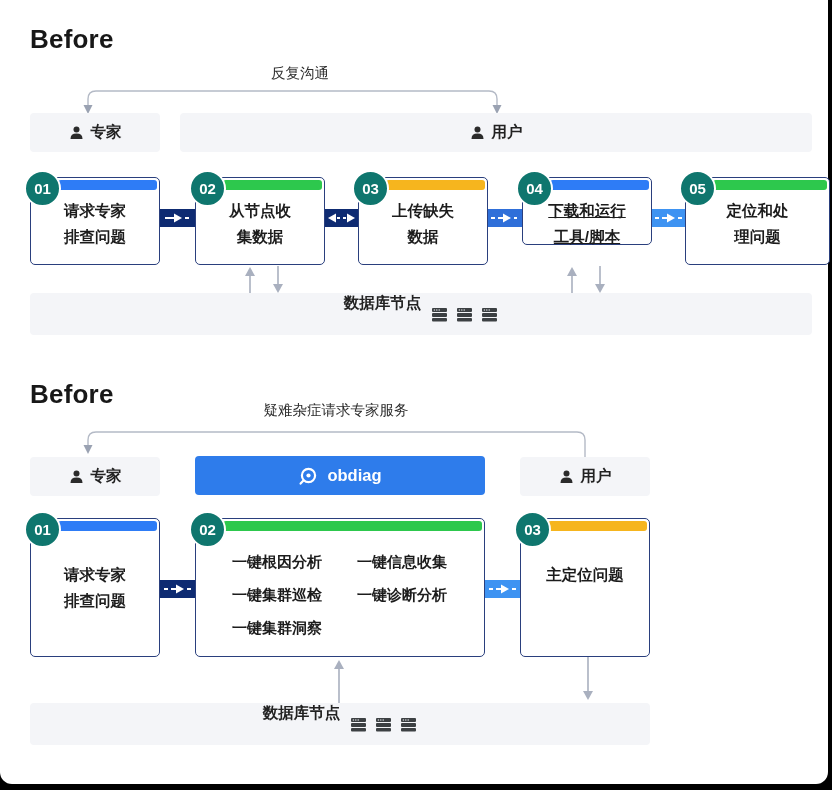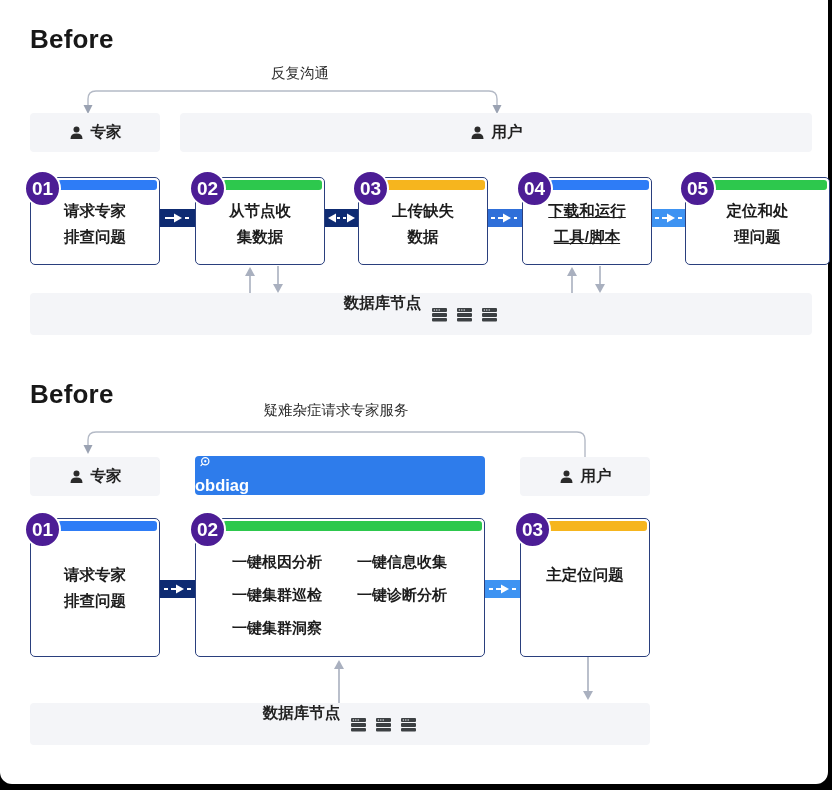--- a/index.html
+++ b/index.html
@@ -12,34 +12,34 @@
   .comm-label { font-size:14.5px; color:#2e2e2e; text-align:center; }
 
   .actor-box { background:#f4f5f8; border-radius:4px; display:flex; align-items:center; justify-content:center; gap:7px; }
   .actor-label { font-size:15.5px; font-weight:700; color:#222; }
 
   .step-box { background:#fff; border:1.4px solid #2a3f7d; border-radius:5px; }
   .step-bar { position:absolute; top:2px; left:27px; right:2px; height:10px; border-radius:3px; }
   .bar-blue { background:#2e7cf6; }
   .bar-green { background:#2dc84d; }
   .bar-yellow { background:#f6b51e; }
-  .step-badge { position:absolute; left:-7px; top:-8px; width:37px; height:37px; background:#4c1d95; border:2px solid #fff;
-    border-radius:50%; color:#fff; font-size:19px; font-weight:700; display:flex; align-items:center; justify-content:center; }
+  .step-badge { position:absolute; left:-7px; top:-8px; width:37px; height:37px; background:#0f766e; border:2px solid #fff;
+    border-radius:50%; color:#fff; font-size:15px; font-weight:700; display:flex; align-items:center; justify-content:center; }
   .step-text { position:absolute; left:0; right:0; text-align:center; font-size:15.5px; font-weight:600; color:#1c1c1c; line-height:26px; }
 
   .conn { display:flex; align-items:center; justify-content:center; height:18px; }
   .conn-navy { background:#0e2b72; }
   .conn-mblue { background:#2f6fd9; }
   .conn-lblue { background:#3e93f2; }
 
   .db-bar { background:#f4f5f8; border-radius:4px; display:flex; justify-content:center; gap:10px; }
   .db-label { font-size:15.5px; font-weight:700; color:#222; }
   .db-icons { display:flex; gap:8px; align-items:center; }
 
-  .obdiag-btn { background:#2e7ceb; border-radius:4px; display:flex; align-items:flex-start; justify-content:center; gap:9px;flex-direction:column; }
+  .obdiag-btn { background:#2e7ceb; border-radius:4px; display:flex; align-items:center; justify-content:center; gap:9px; }
   .obdiag-label { color:#fff; font-size:16.5px; font-weight:700; }
 
   .features { position:absolute; left:36px; top:30px; display:flex; flex-direction:column; gap:7px; }
   .feature-row { display:flex; }
   .feature-item { width:125px; font-size:15px; font-weight:700; color:#1c1c1c; line-height:26px; }
 </style>
 </head>
 <body>
 
 <div class="card">
@@ -91,21 +91,21 @@
 
     <div class="abs step-box" style="left:358px; top:177px; width:130px; height:88px;">
       <div class="step-bar bar-yellow"></div>
       <div class="step-badge">03</div>
       <div class="step-text" style="top:20px;">
           <div>上传缺失</div>
           <div>数据</div>
         </div>
     </div>
 
-    <div class="abs step-box" style="left:522px; top:177px; width:130px; height:88px;">
+    <div class="abs step-box" style="left:522px; top:177px; width:130px; height:68px;">
       <div class="step-bar bar-blue"></div>
       <div class="step-badge">04</div>
       <div class="step-text" style="top:20px;text-decoration:underline;">
           <div>下载和运行</div>
           <div>工具/脚本</div>
         </div>
     </div>
 
     <div class="abs step-box" style="left:685px; top:177px; width:145px; height:88px;">
       <div class="step-bar bar-green"></div>

